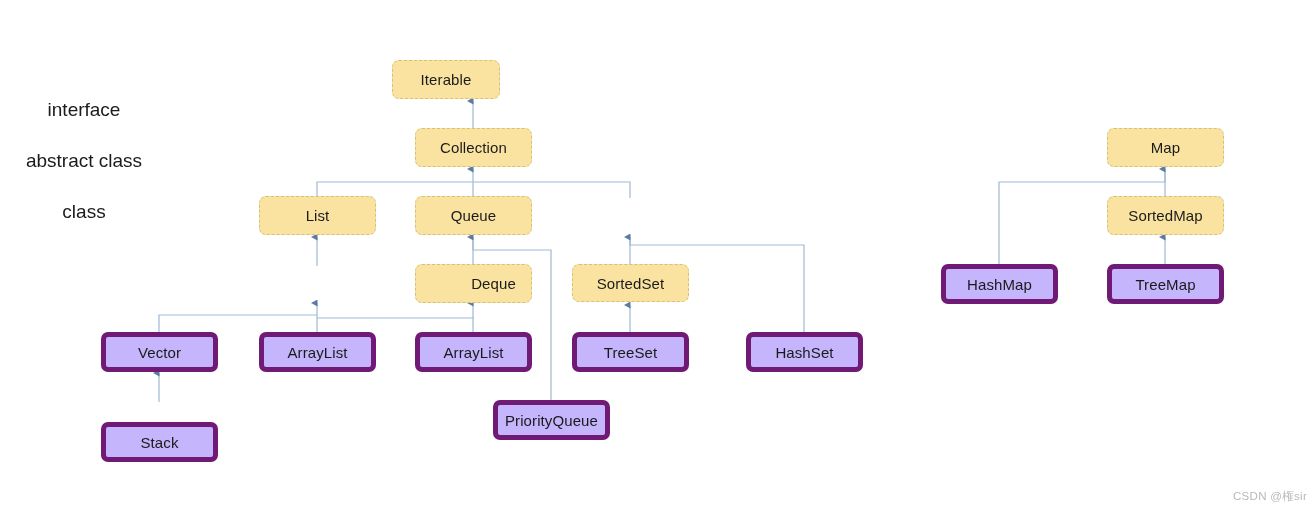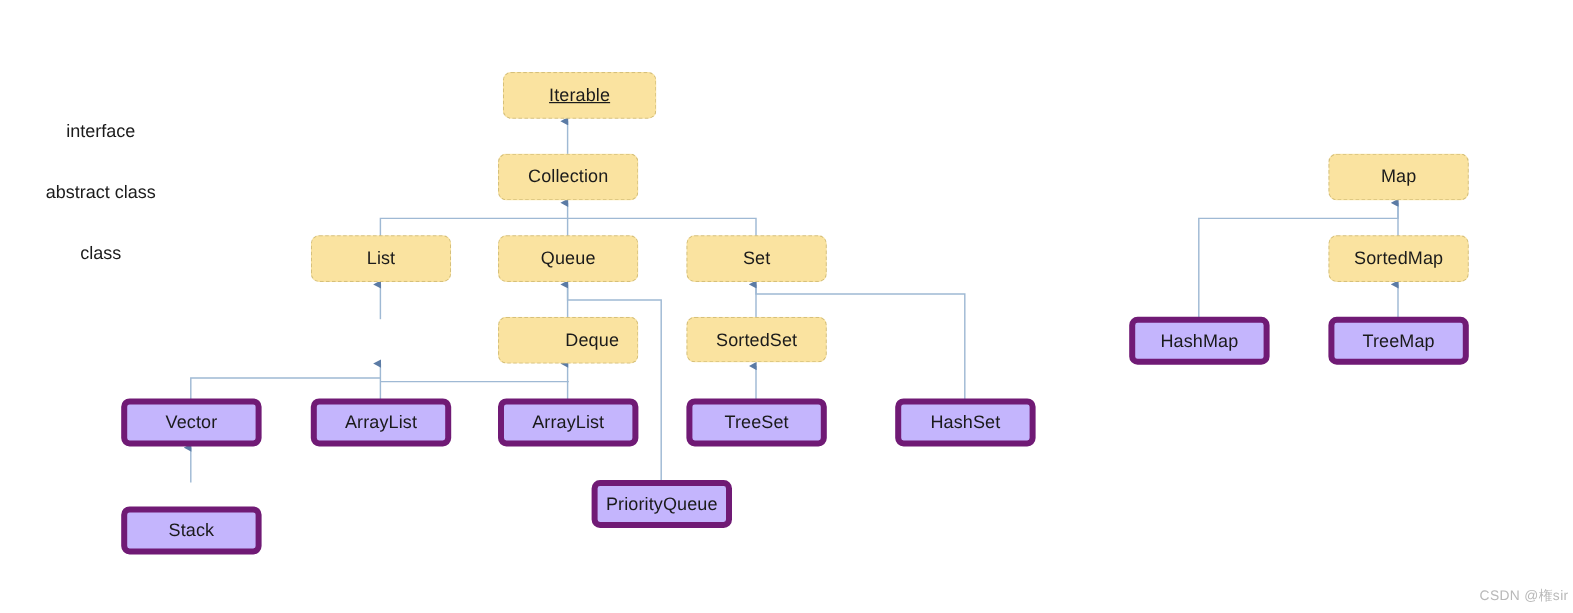--- a/index.html
+++ b/index.html
@@ -54,21 +54,21 @@
     border: 5px solid #701a75;
     color: #1a1a1a;
   }
   .legend-box {
     position: absolute;
     box-sizing: border-box;
     display: flex;
     align-items: center;
     justify-content: center;
     border-radius: 7px;
-    font-size: 15px;
+    font-size: 19px;
     color: #1b1b1b;
     white-space: nowrap;
   }
   .watermark {
     position: absolute;
     font-size: 11.5px;
     color: #b9b9b9;
     letter-spacing: 0.3px;
     white-space: nowrap;
   }
@@ -121,36 +121,33 @@
   <div class="legend-box interface" style="left:25px; top:90px; width:118px; height:39px;">
     <span>interface</span>
   </div>
   <div class="legend-box abstract" style="left:25px; top:141px; width:118px; height:39px;">
     <span>abstract class</span>
   </div>
   <div class="legend-box concrete" style="left:25px; top:192px; width:118px; height:39px;">
     <span>class</span>
   </div>
 
-  <div class="node interface" style="left:419px; top:60px; width:128px; height:39px;text-decoration:underline;">
+  <div class="node interface" style="left:392px; top:60px; width:108px; height:39px;">
     <span>Iterable</span>
   </div>
 
   <div class="node interface" style="left:415px; top:128px; width:117px; height:39px;">
     <span>Collection</span>
   </div>
 
   <div class="node interface" style="left:259px; top:196px; width:117px; height:39px;">
     <span>List</span>
   </div>
   <div class="node interface" style="left:415px; top:196px; width:117px; height:39px;">
     <span>Queue</span>
-  </div>
-  <div class="node interface" style="left:572px; top:196px; width:117px; height:39px;">
-    <span>Set</span>
   </div>
 
   <div class="node interface" style="left:415px; top:264px; width:117px; height:39px;padding-left:40px;">
     <span>Deque</span>
   </div>
   <div class="node interface" style="left:572px; top:264px; width:117px; height:38px;">
     <span>SortedSet</span>
   </div>
 
   <div class="node concrete" style="left:101px; top:332px; width:117px; height:40px;">

